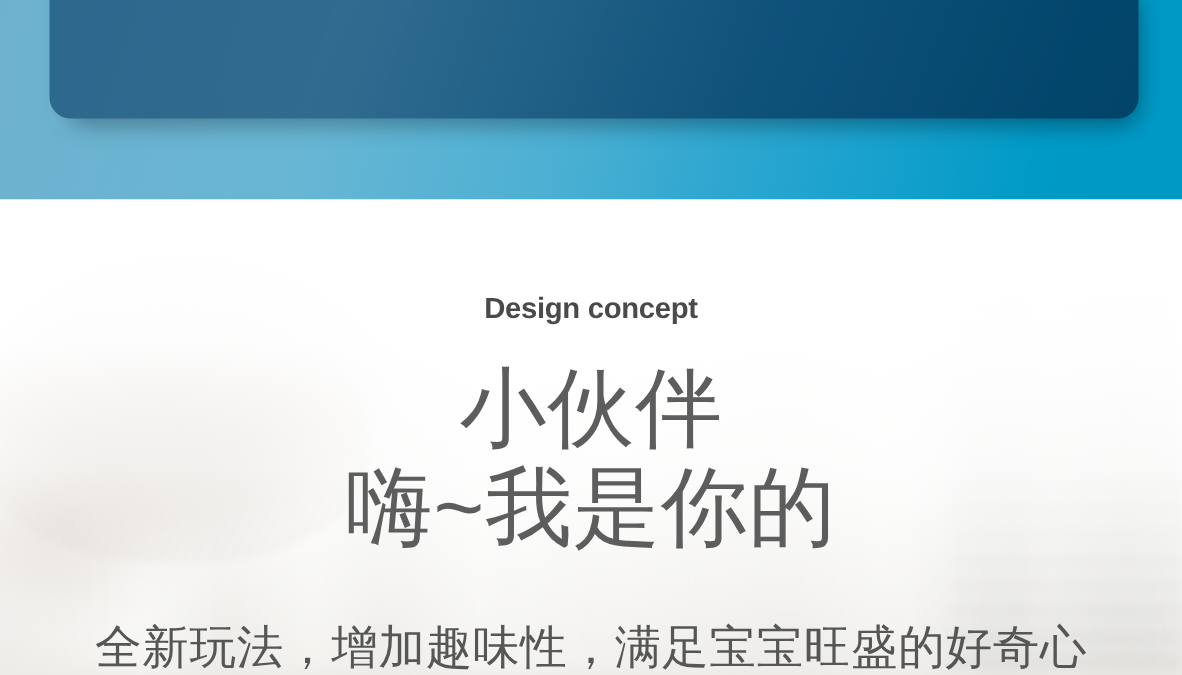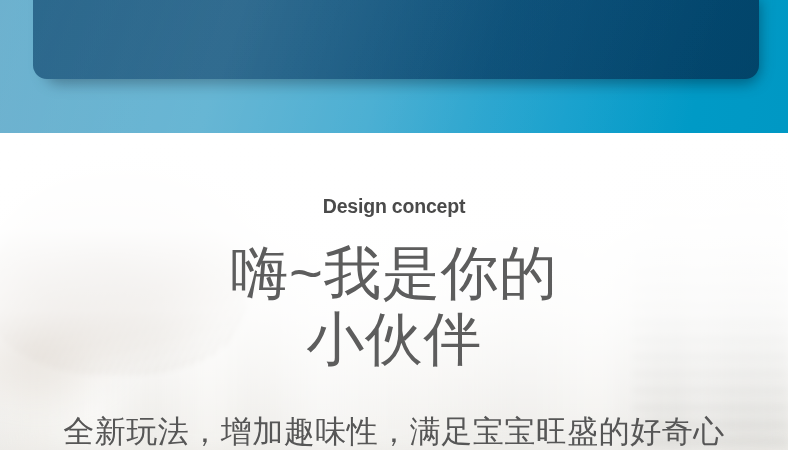--- a/index.html
+++ b/index.html
@@ -258,19 +258,19 @@
     <div class="photo-layer bg-bands"></div>
     <div class="photo-layer bg-building"></div>
     <div class="bg-hair"></div>
     <div class="bg-hair-strands"></div>
     <div class="photo-layer bg-topfade"></div>
   </div>
 
   <div class="content">
     <div class="eyebrow">Design concept</div>
     <div class="headline">
+      <span class="hl-line">小伙伴</span>
       <span class="hl-line">嗨~我是你的</span>
-      <span class="hl-line">小伙伴</span>
     </div>
     <div class="subtitle">全新玩法，增加趣味性，满足宝宝旺盛的好奇心</div>
   </div>
 
 </div>
 
 </body></html>

